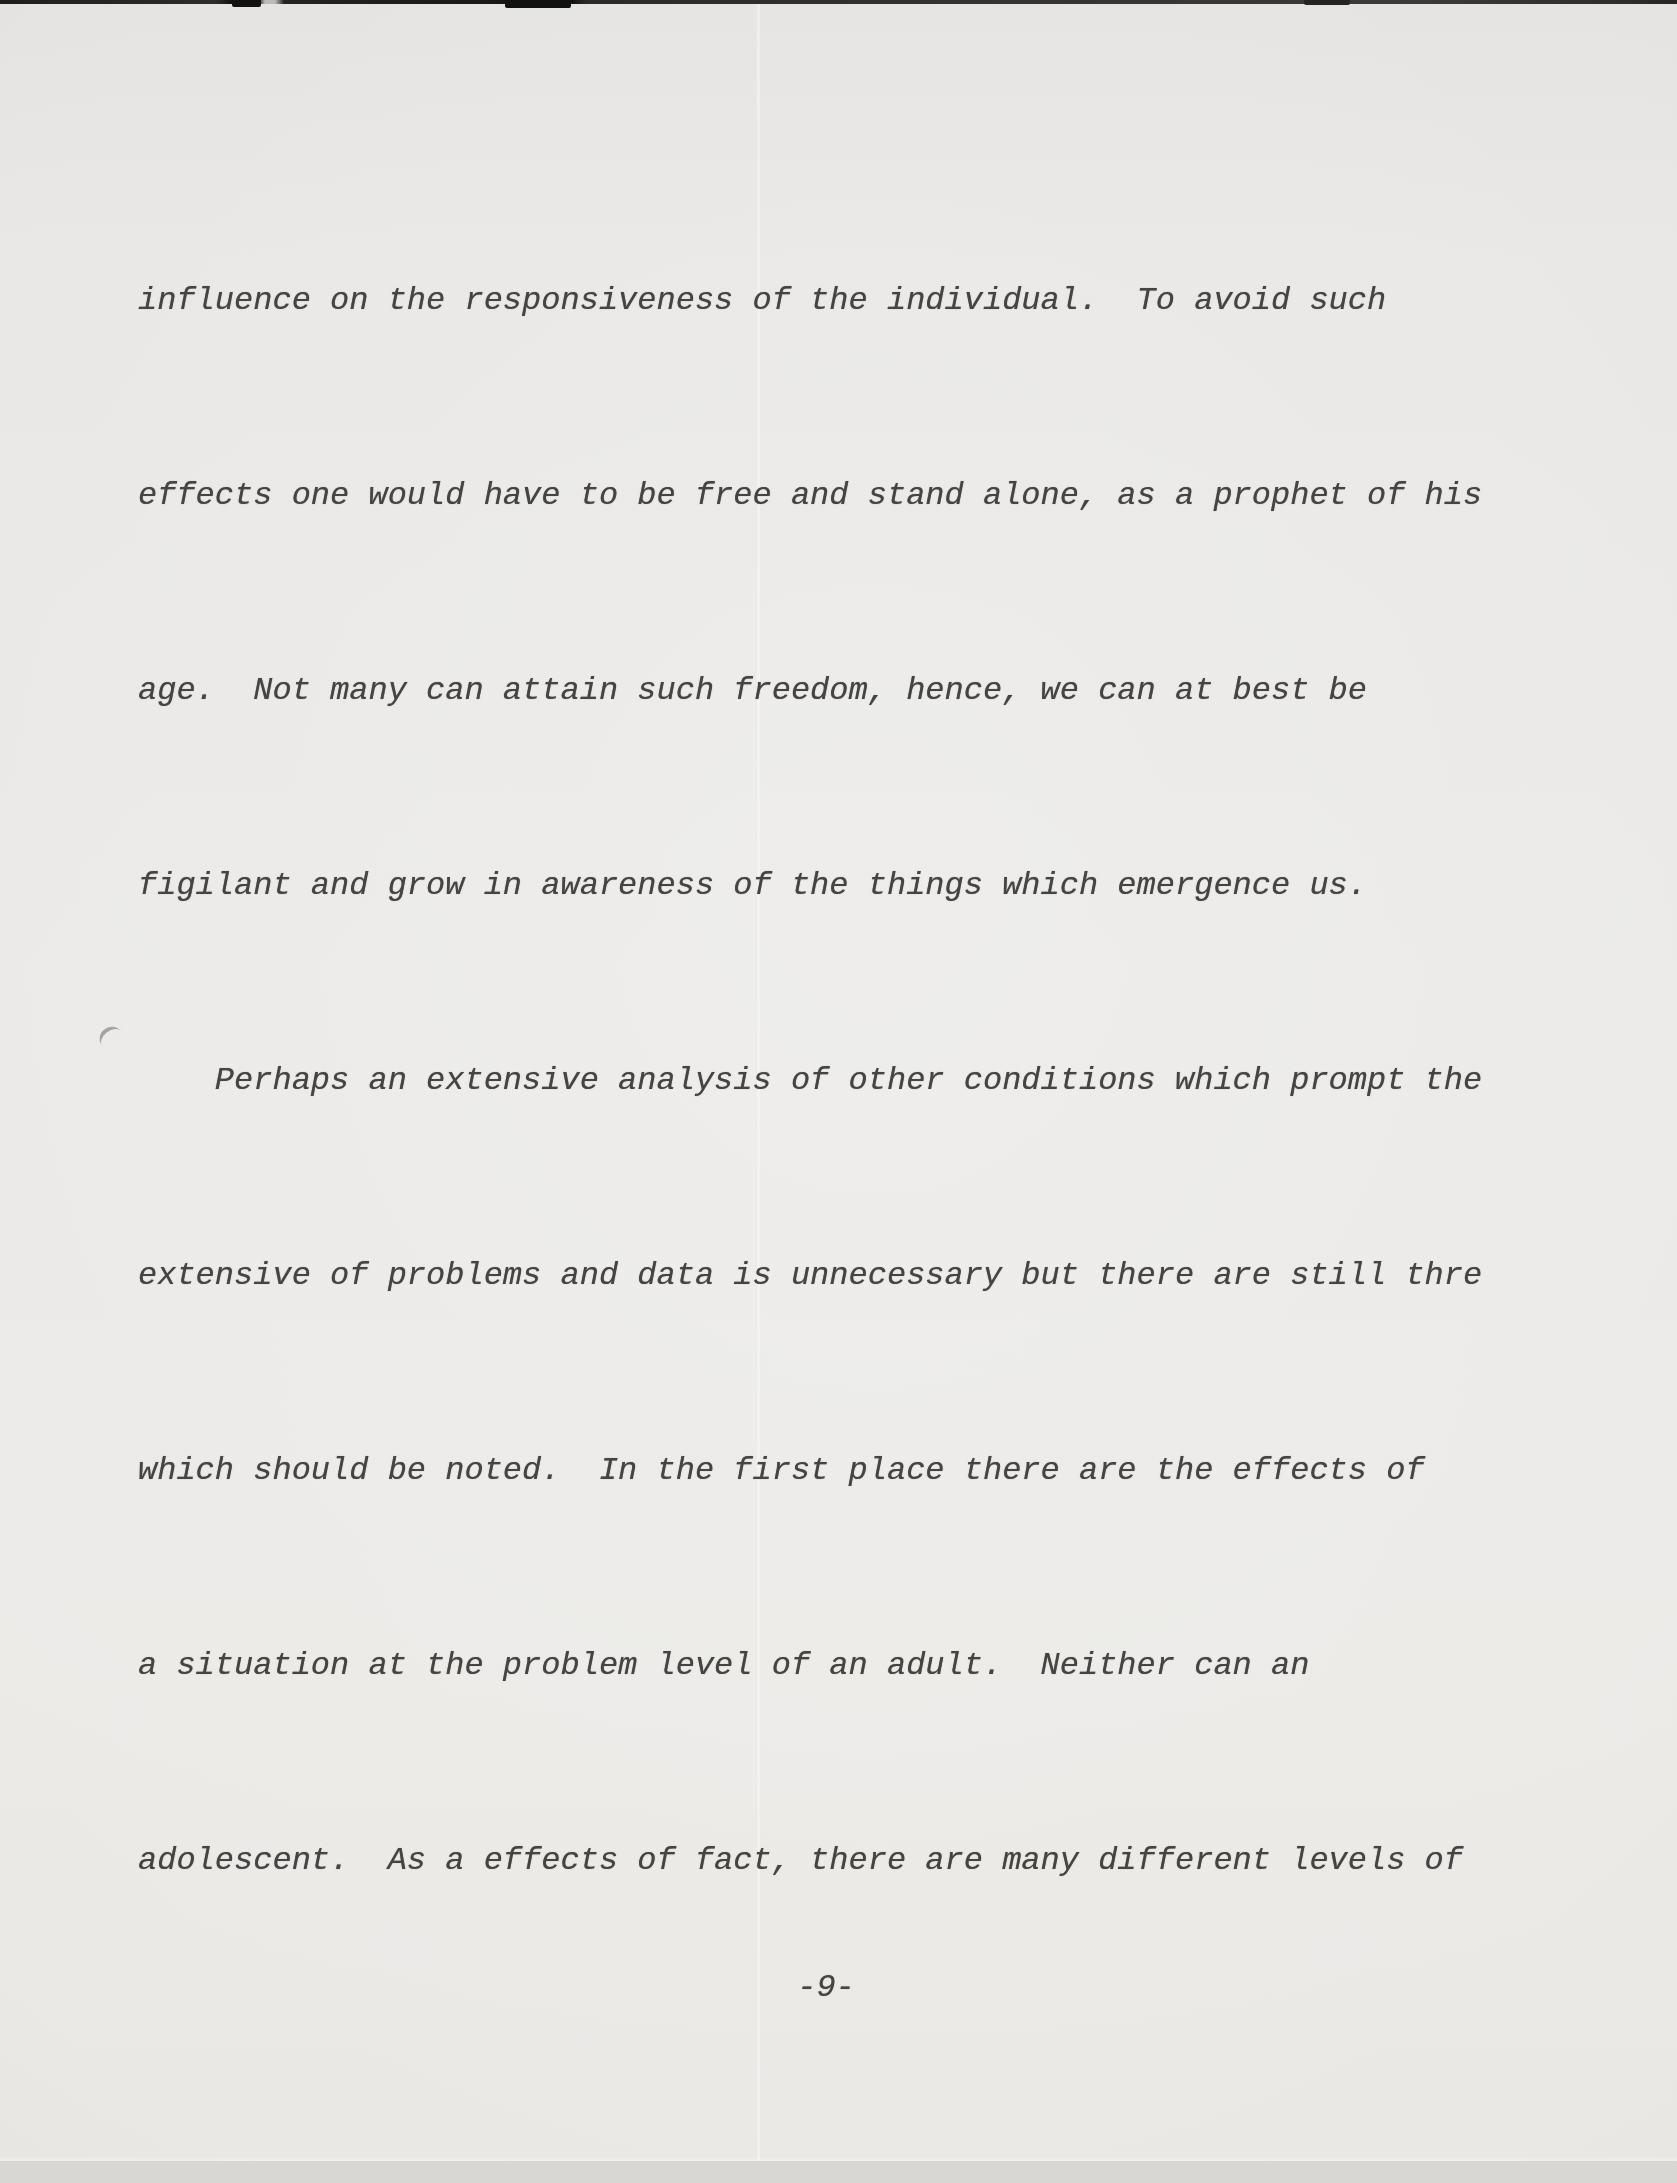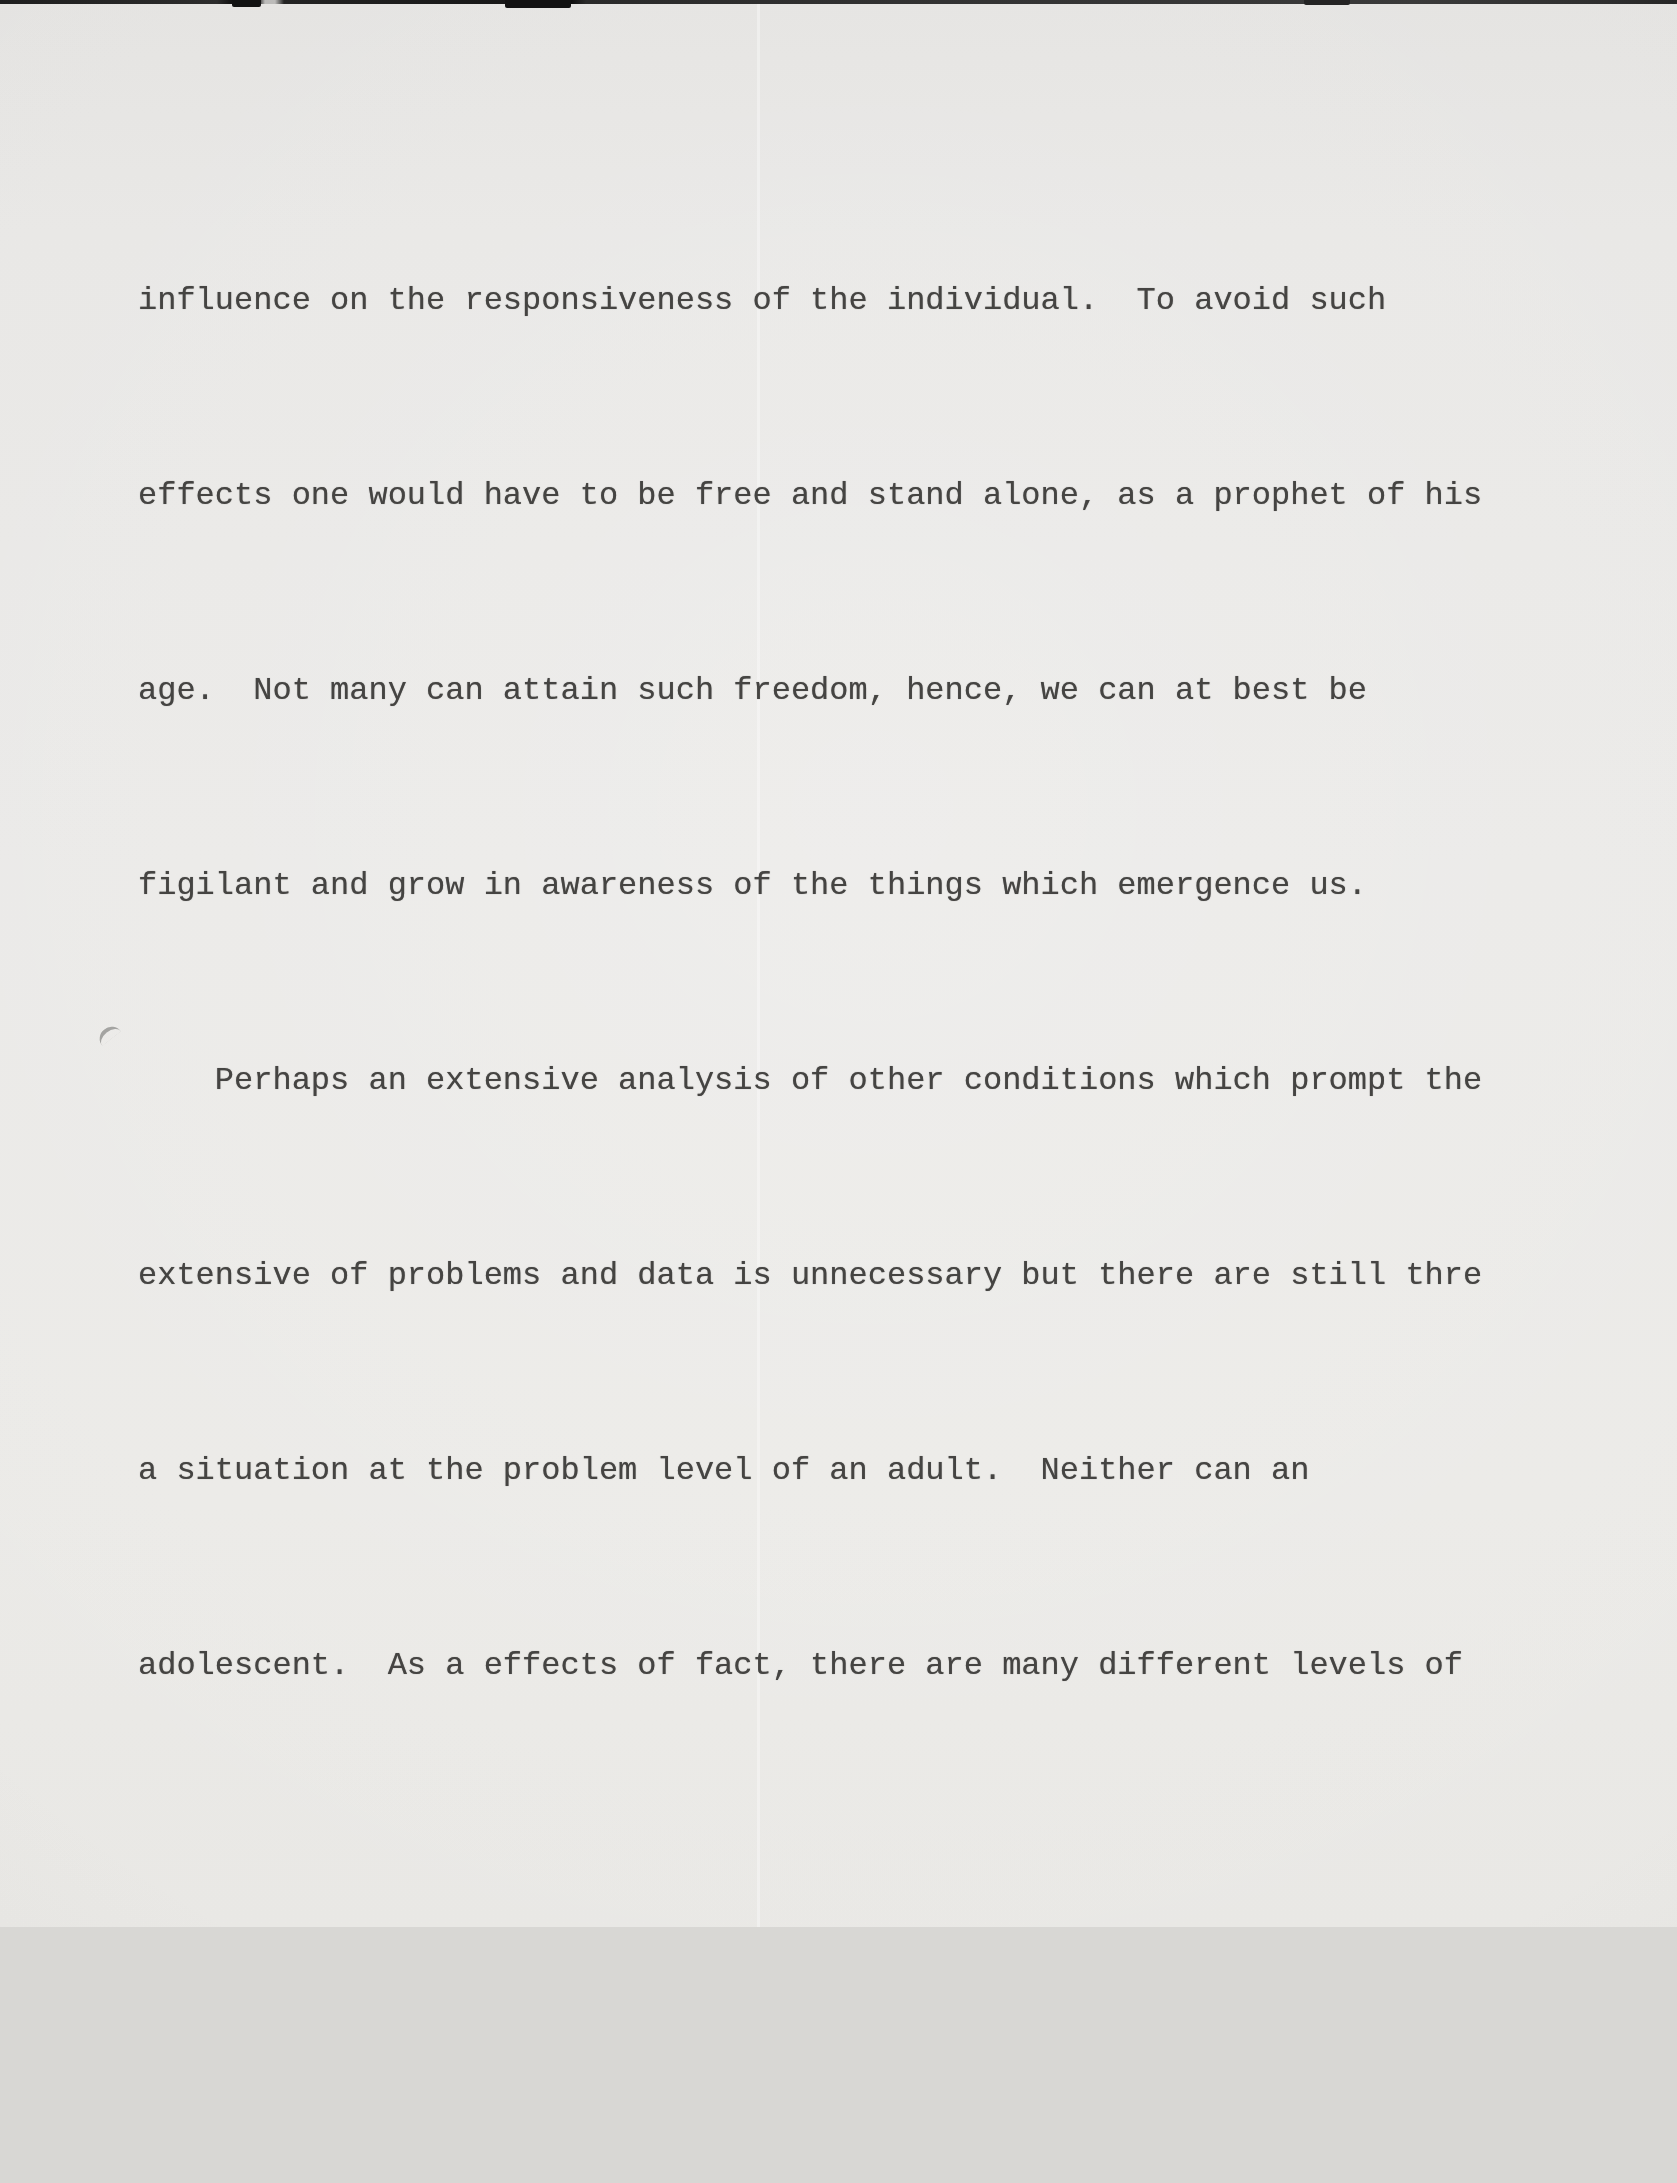--- a/index.html
+++ b/index.html
@@ -3,25 +3,26 @@
 <meta charset="utf-8">
 <style>
   html, body {
     margin: 0;
     padding: 0;
     background: #d8d7d4;
   }
   .page {
     position: relative;
     width: 1678px;
-    height: 1927px;
+    height: 2161px;
     overflow: hidden;
     background:
       linear-gradient(180deg, #e4e3e1 0%, #e8e7e5 12%, #eae9e7 45%, #ebeae7 78%, #e9e8e5 100%);
     font-family: "Liberation Mono", "DejaVu Sans Mono", monospace;
+    font-style: italic;
   }
   
   .vignette {
     position: absolute;
     inset: 0;
     background: radial-gradient(ellipse 140% 120% at 52% 42%,
       rgba(255,255,255,0.20) 0%, rgba(255,255,255,0.0) 55%,
       rgba(120,120,118,0.10) 88%, rgba(110,110,108,0.16) 100%);
     pointer-events: none;
   }
@@ -119,20 +120,21 @@
   <div class="top-dash d2"></div>
   <div class="top-dash d3"></div>
 
   <div class="textblock">
     <div class="line">influence on the responsiveness of the individual.  To avoid such</div>
     <div class="line">effects one would have to be free and stand alone, as a prophet of his</div>
     <div class="line">age.  Not many can attain such freedom, hence, we can at best be</div>
     <div class="line">figilant and grow in awareness of the things which emergence us.</div>
     <div class="line">    Perhaps an extensive analysis of other conditions which prompt the</div>
     <div class="line">extensive of problems and data is unnecessary but there are still thre</div>
+    <div class="line">which should be noted.  In the first place there are the effects of</div>
     <div class="line">a situation at the problem level of an adult.  Neither can an</div>
     <div class="line">adolescent.  As a effects of fact, there are many different levels of</div>
     
     
     
     
     
     
     
     

